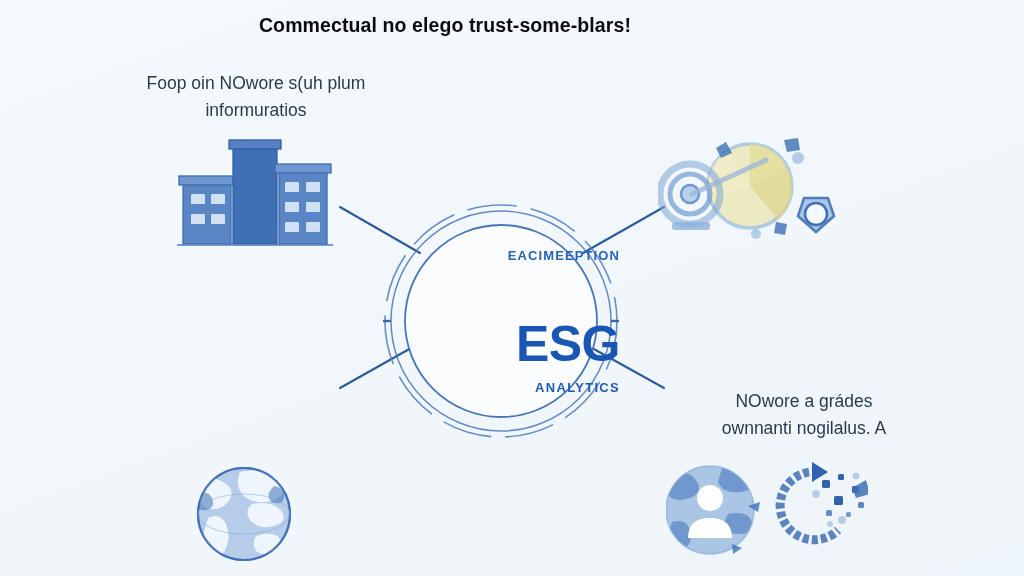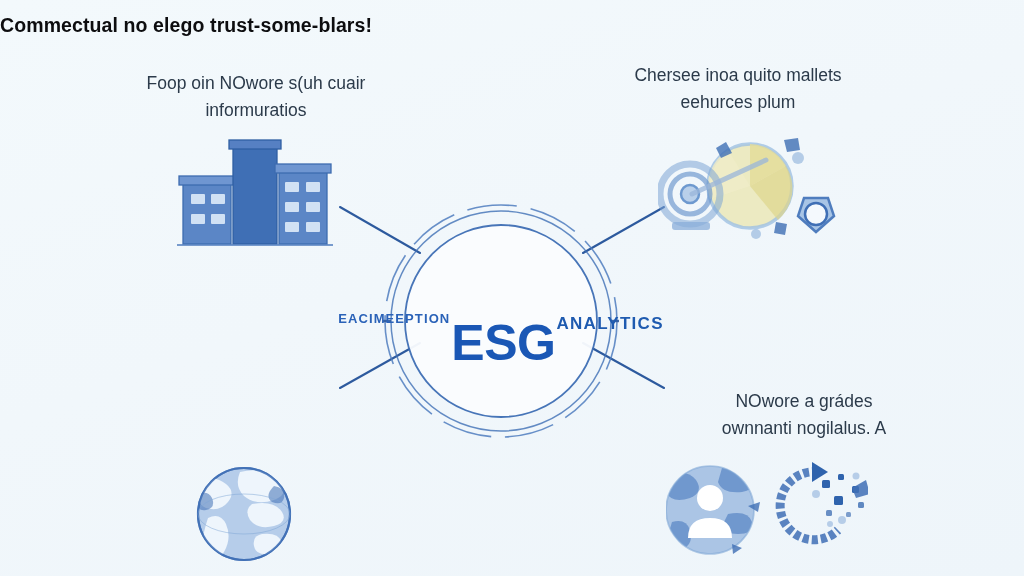--- a/index.html
+++ b/index.html
@@ -23,20 +23,21 @@
     height: 576px;
     background: linear-gradient(160deg, #f3f9fc 0%, #f1f7fb 45%, #eef5fa 100%);
   }
 
   
   .title {
     position: absolute;
     top: 14px;
     left: 0;
     width: 890px;
+    text-align: center;
     font-size: 19.5px;
     font-weight: bold;
     letter-spacing: 0.1px;
     color: #0d0d0f;
   }
 
   
   .label {
     position: absolute;
     font-size: 17.5px;
@@ -66,43 +67,43 @@
     top: 202px;
     width: 238px;
     height: 238px;
   }
   .hub svg { position: absolute; inset: 0; width: 238px; height: 238px; }
 
   .hub-text {
     position: absolute;
     inset: 0;
     display: flex;
-    flex-direction: row;
-    align-items: center;
+    flex-direction: column;
+    align-items: flex-end;
     justify-content: center;
-    gap: 1px;
+    gap: 9px;
   }
   .hub-eyebrow {
     font-size: 13px;
     font-weight: bold;
     letter-spacing: 1.1px;
     color: #2a62b8;
     line-height: 1;
     margin-bottom: 5px;
   }
   .hub-main {
     font-size: 50px;
     font-weight: bold;
     letter-spacing: -0.5px;
     color: #1a57b5;
     line-height: 0.96;
     margin-top: 44px;
   }
   .hub-sub {
-    font-size: 17px;
+    font-size: 13px;
     font-weight: bold;
     letter-spacing: 1.3px;
     color: #1f5bb0;
     line-height: 1;
     margin-top: 4px;
   }
 
   
   #connectors {
     position: absolute;
@@ -121,21 +122,21 @@
     <g stroke="#2d5a9e" stroke-width="2.1" fill="none" stroke-linecap="round">
       <line x1="340" y1="207" x2="420" y2="253"></line>
       <line x1="664" y1="207" x2="583" y2="253"></line>
       <line x1="340" y1="388" x2="420" y2="343"></line>
       <line x1="664" y1="388" x2="583" y2="343"></line>
     </g>
   </svg>
 
   <div class="title">Commectual no elego trust-some-blars!</div>
 
-  <div class="label label-tl">Foop oin NOwore s(uh cuair
+  <div class="label label-tl">Foop oin NOwore s(uh plum
 informuratios</div>
 
   <div class="icon-well icon-tl">
     <svg viewBox="0 0 160 112">
 
       <rect x="8" y="44" width="48" height="62" fill="#5b86c6" stroke="#3d6cb0" stroke-width="1.3"></rect>
       <rect x="4" y="38" width="56" height="9" fill="#6f96d1" stroke="#3d6cb0" stroke-width="1.3"></rect>
 
       <rect x="58" y="8" width="44" height="98" fill="#3f6fb5" stroke="#2f5fa3" stroke-width="1.3"></rect>
       <rect x="54" y="2" width="52" height="9" fill="#5680c3" stroke="#2f5fa3" stroke-width="1.3"></rect>
@@ -152,22 +153,20 @@
         <rect x="131" y="44" width="14" height="10" rx="1"></rect>
         <rect x="110" y="64" width="14" height="10" rx="1"></rect>
         <rect x="131" y="64" width="14" height="10" rx="1"></rect>
         <rect x="110" y="84" width="14" height="10" rx="1"></rect>
         <rect x="131" y="84" width="14" height="10" rx="1"></rect>
       </g>
       <line x1="2" y1="107" x2="158" y2="107" stroke="#4f7dbe" stroke-width="1.4"></line>
     </svg>
   </div>
 
-  <div class="label label-tr">Chersee inoa quito mallets
-eehurces plum</div>
 
   <div class="icon-well icon-tr">
     <svg viewBox="0 0 186 114">
 
       <circle cx="92" cy="50" r="42" fill="#eae6b4" opacity="0.82"></circle>
       <circle cx="92" cy="50" r="42" fill="none" stroke="#9fc0e2" stroke-width="3.5" opacity="0.8"></circle>
       <path d="M92 50 L92 8 A42 42 0 0 1 128 30 Z" fill="#e4dd9a" opacity="0.85"></path>
       <path d="M92 50 L128 30 A42 42 0 0 1 120 84 Z" fill="#ded68b" opacity="0.7"></path>
       <path d="M92 50 L52 63 A42 42 0 0 1 70 14 Z" fill="#f0ecc8" opacity="0.8"></path>
 

